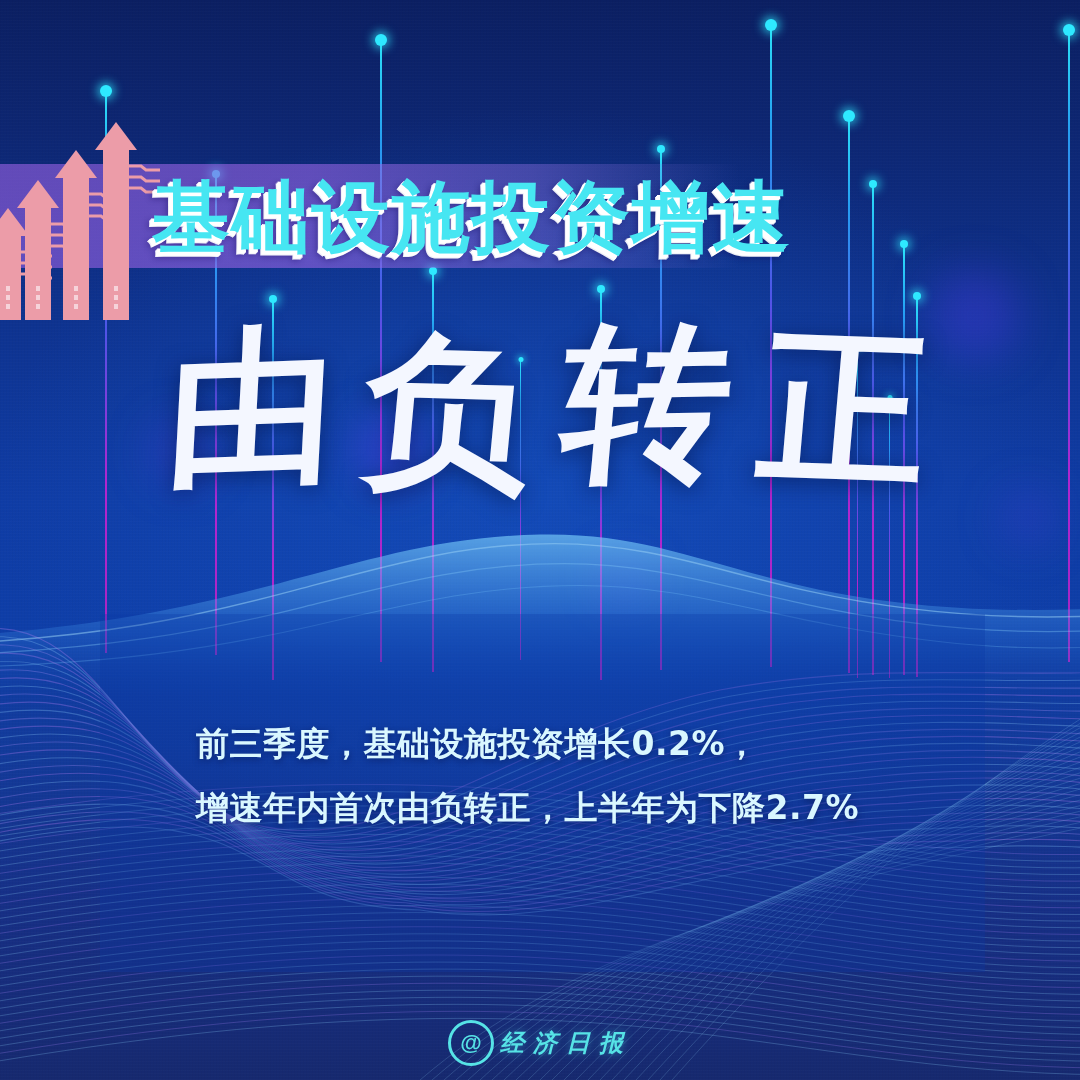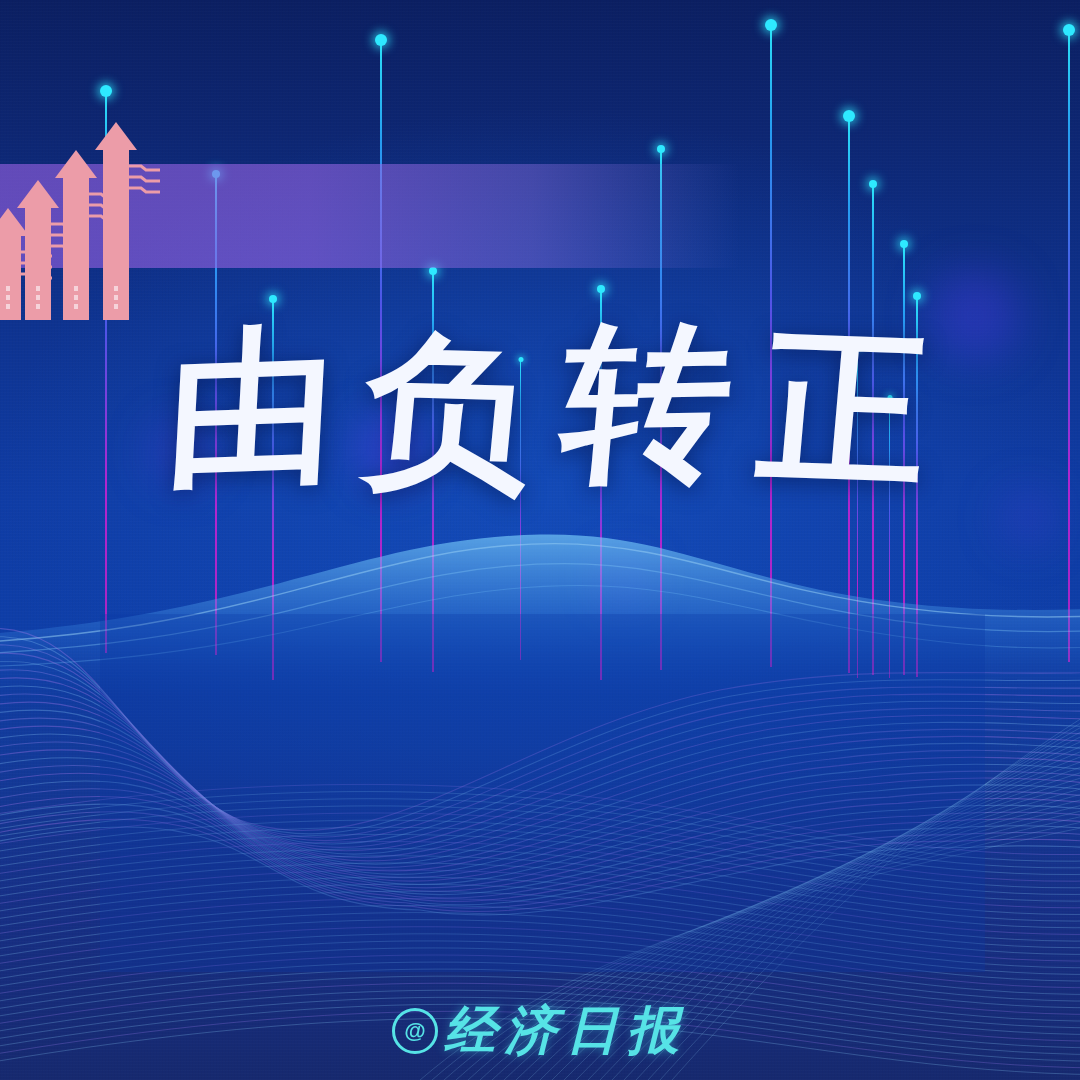--- a/index.html
+++ b/index.html
@@ -184,21 +184,21 @@
     width: 40px; height: 40px;
     border: 3px solid #56e3e6;
     border-radius: 50%;
     display: flex; align-items: center; justify-content: center;
     font-size: 22px; font-weight: 700;
     color: #56e3e6;
     line-height: 1;
   }
   .logo-cn {
     font-family: "DejaVu Serif", "Liberation Serif", serif;
-    font-size: 52px;
+    font-size: 24px;
     font-weight: 700;
     letter-spacing: 9px;
     font-style: italic;
     text-shadow: 0 0 10px rgba(70,220,230,0.45);
   }
   .logo-en {
     margin-top: 1px;
     font-size: 20px;
     letter-spacing: 5.5px;
     font-family: "Liberation Serif", "DejaVu Serif", serif;
@@ -545,30 +545,35 @@
       <path d="M122,2 L143,30 L135,30 L135,200
      L109,200 L109,30 L101,30 Z" fill="#ec9ca8"></path>
       <path d="M135,46 h12 l5,4 h14" fill="none" stroke="#ec9ca8" stroke-width="3"></path>
       <path d="M135,57 h12 l5,4 h14" fill="none" stroke="#ec9ca8" stroke-width="3"></path>
       <path d="M135,68 h12 l5,4 h14" fill="none" stroke="#ec9ca8" stroke-width="3"></path>
       <rect x="120" y="166" width="4" height="5" fill="#f6d3da"></rect>
       <rect x="120" y="175" width="4" height="5" fill="#f6d3da"></rect>
       <rect x="120" y="184" width="4" height="5" fill="#f6d3da"></rect>
     </svg>
 
+  <div class="main-title">基础设施投资增速</div>
 
   <div class="calligraphy" id="calligraphy">
       <span>由</span>
       <span>负</span>
       <span>转</span>
       <span>正</span>
     </div>
 
   <div class="body-panel"></div>
 
+  <div class="body-copy" id="body-copy">
+      <span class="line">前三季度，基础设施投资增长0.2%，</span>
+      <span class="line">增速年内首次由负转正，上半年为下降2.7%</span>
+    </div>
 
   <div class="logo">
     <div class="logo-row">
       <div class="logo-mark">@</div>
       <div class="logo-cn">经济日报</div>
     </div>
   </div>
 
 </div>
 

